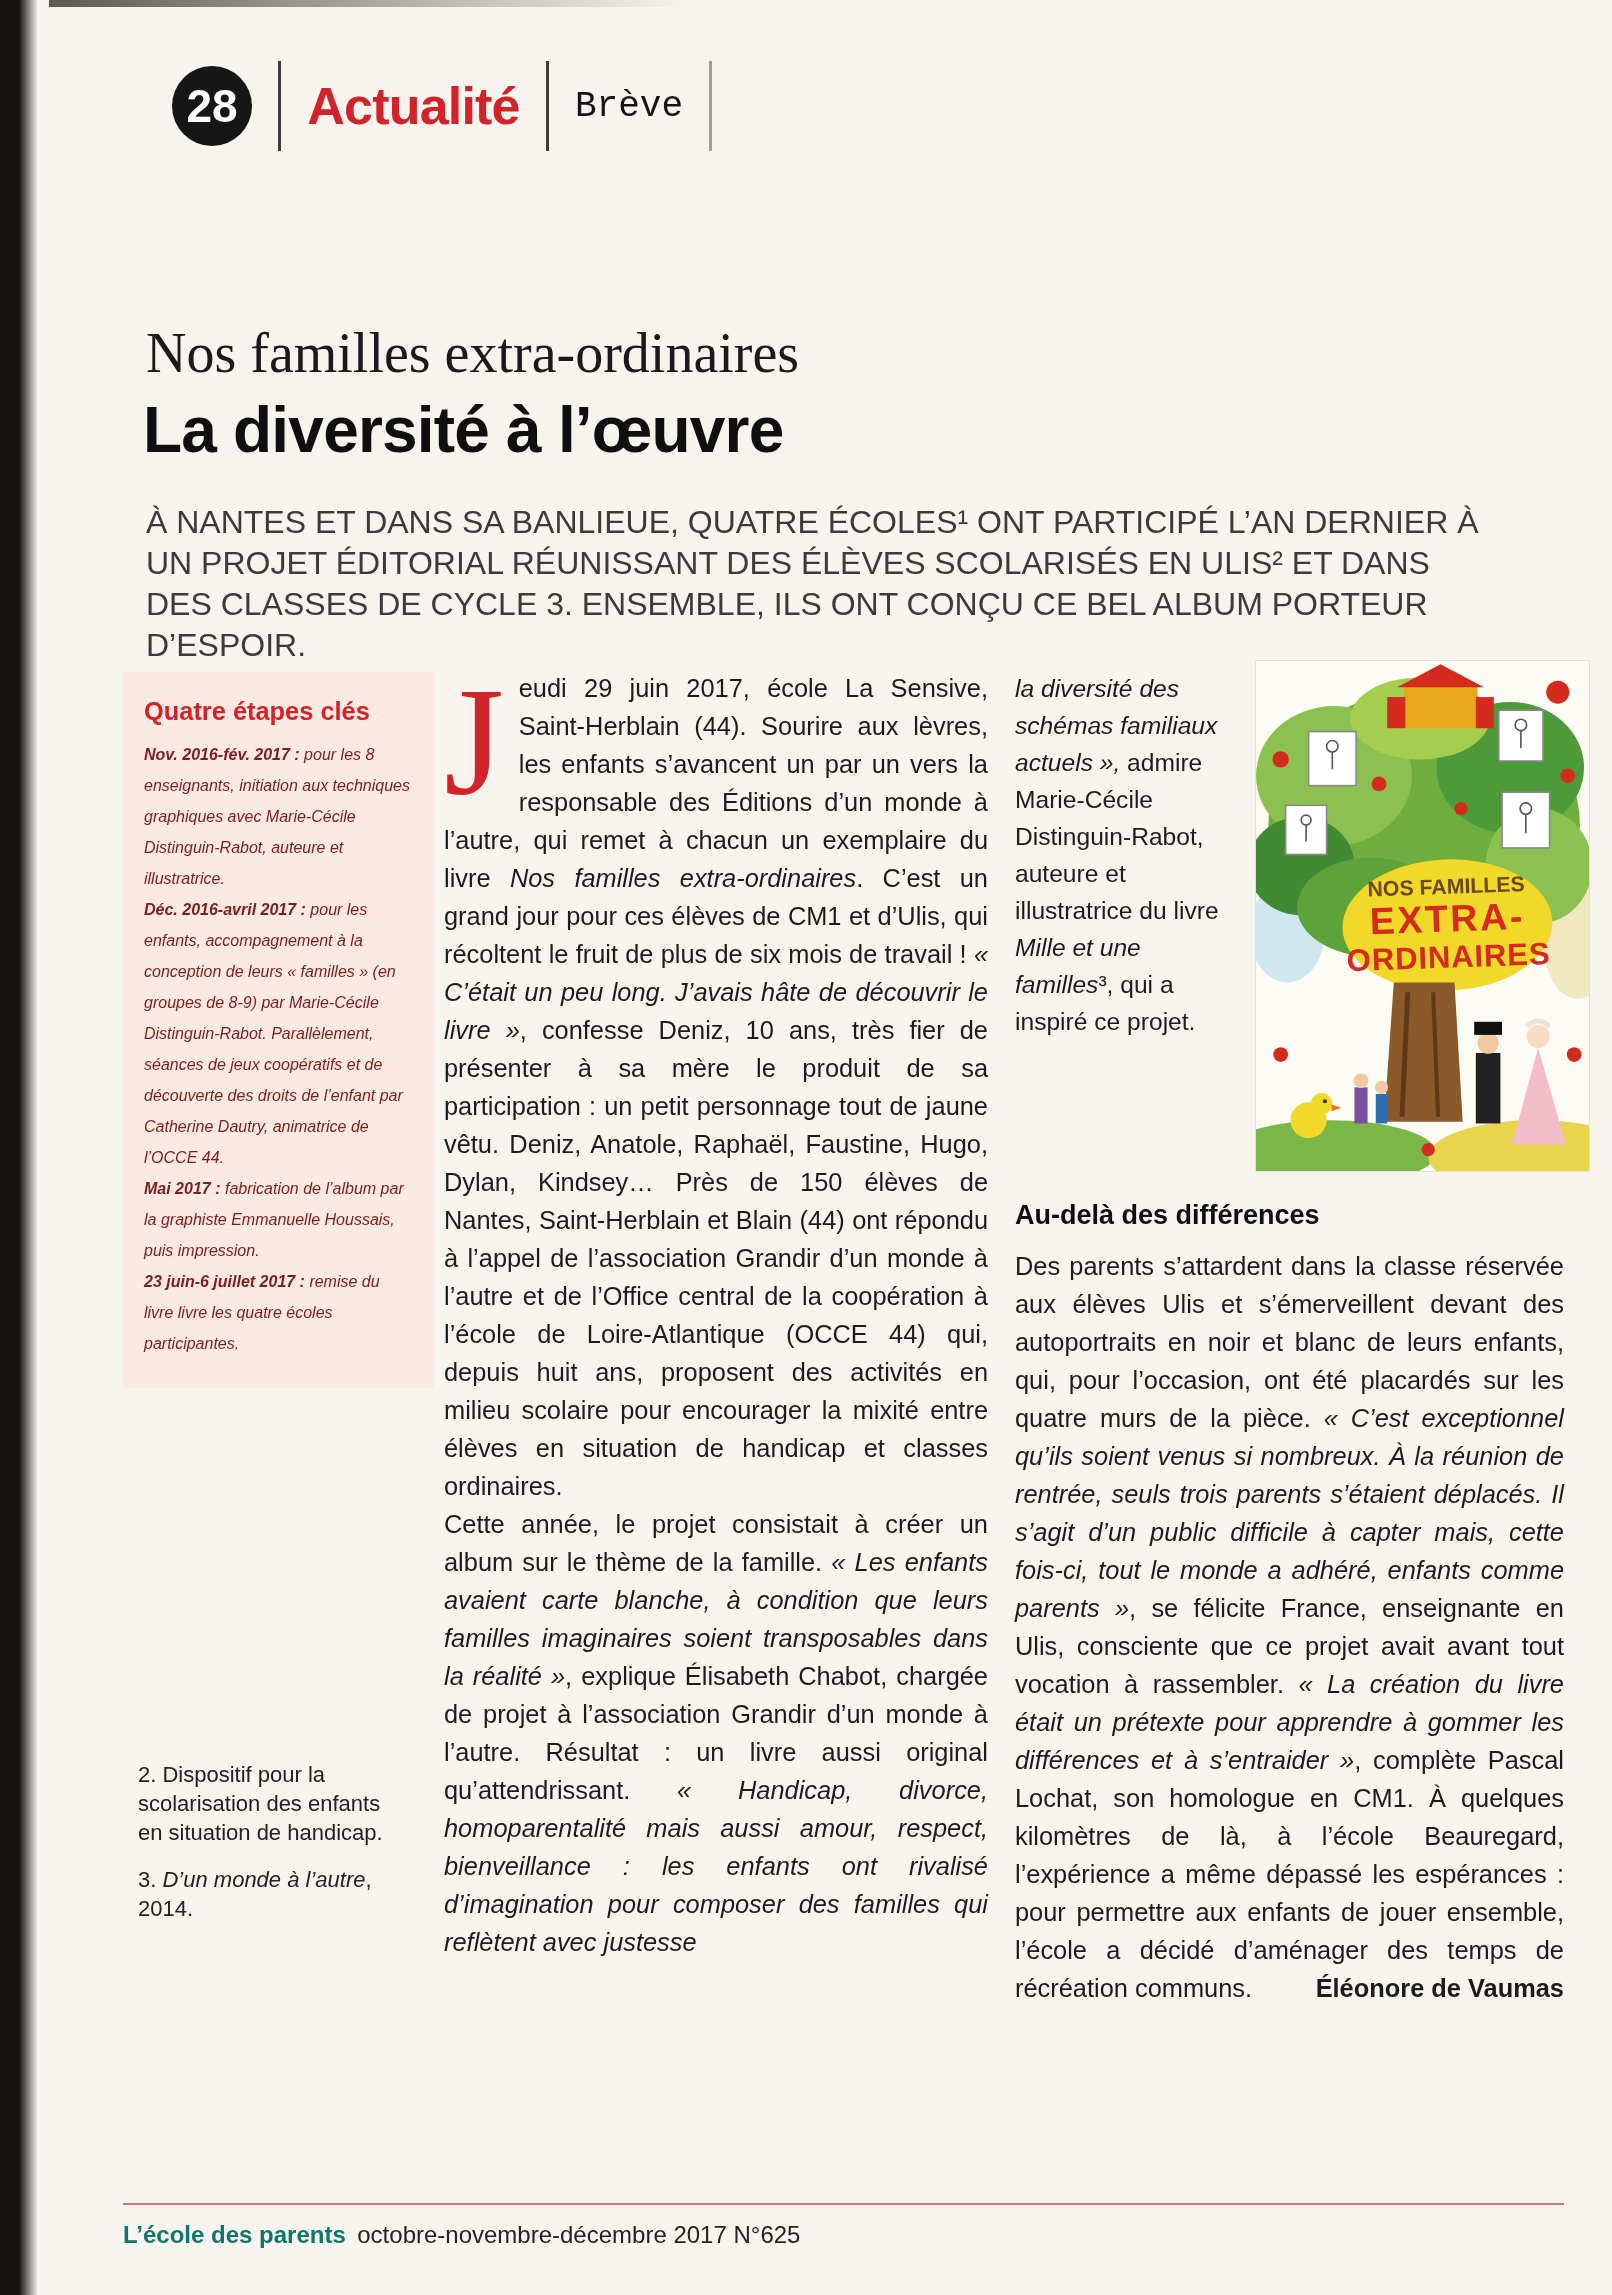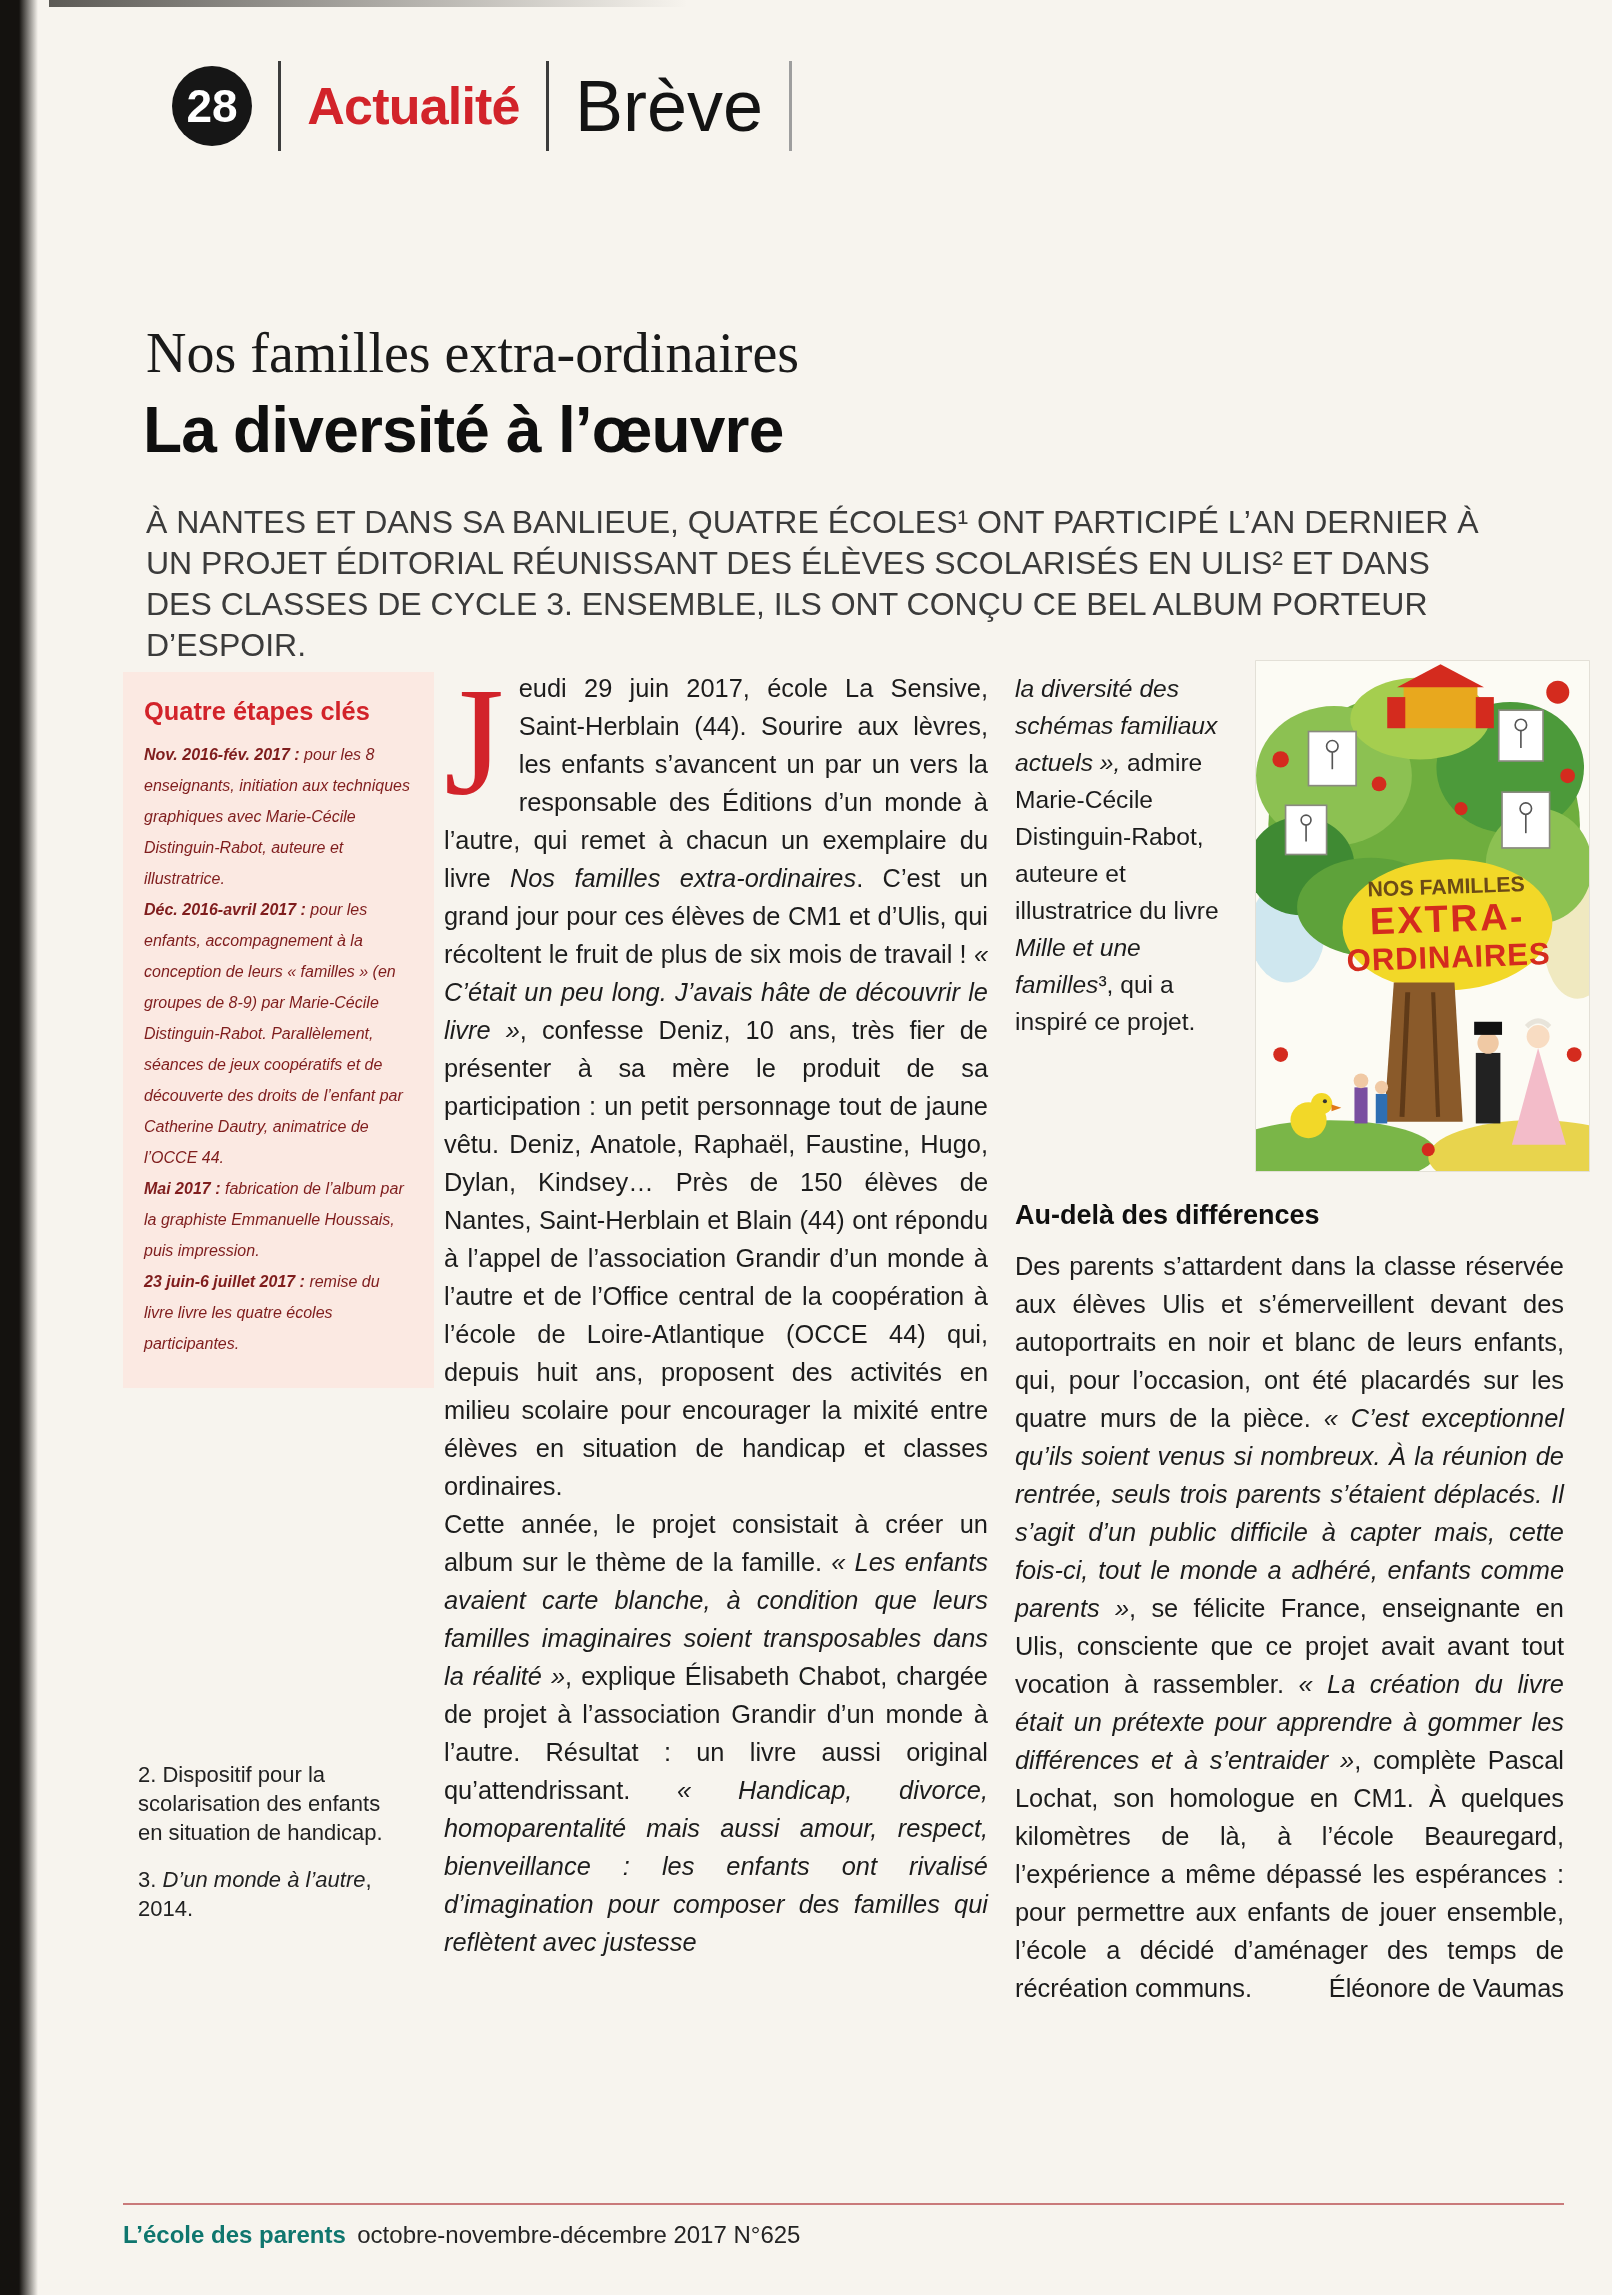--- a/index.html
+++ b/index.html
@@ -19,21 +19,21 @@
   }
   
   .header { position:absolute; left:172px; top:61px; display:flex; align-items:center; gap:26px; }
   .page-num {
     width:80px; height:80px; border-radius:50%; background:#161616; color:#fff;
     font-size:46px; font-weight:bold; display:flex; align-items:center; justify-content:center;
   }
   .vsep { width:3.3px; height:90px; background:#3c3c3c; }
   .vsep.light { width:2.5px; background:#9e9e9e; }
   .section-label { color:#d2232a; font-weight:bold; font-size:52px; letter-spacing:-0.8px; }
-  .subsection-label { font-family:Liberation Sans, sans-serif; font-size:72px; color:#141414; }
+  .subsection-label { font-family:Liberation Mono, monospace; font-size:36px; color:#141414; }
   
   .kicker { position:absolute; left:146px; top:321px; font-family:"Liberation Serif", serif; font-size:56px; color:#1a1a1a; }
   .title  { position:absolute; left:143px; top:393px; font-size:64px; font-weight:bold; letter-spacing:-0.8px; color:#0f0f0f; }
   .lede   { position:absolute; left:146px; top:502px; width:1351px; font-size:32px; line-height:41px; color:#3b3b3b; }
   
   .sidebar-box {
     position:absolute; left:123px; top:672px; width:311px;
     background:#fbe9e2; padding:24.6px 21px 29.5px;
   }
   .sidebar-title { color:#d2232a; font-size:25.4px; font-weight:bold; margin-bottom:13px; }
@@ -62,21 +62,21 @@
   .book-cover {
     position:absolute; left:1256px; top:661px; width:333px; height:510px;
     background:#fff; box-shadow:0 0 0 0.8px #dedbd2;
   }
   .section-head { position:absolute; left:1015px; top:1200px; font-size:27px; font-weight:bold; color:#0f0f0f; }
   .col-right-body {
     position:absolute; left:1015px; top:1247px; width:549px;
     font-size:25.4px; line-height:38px; text-align:justify; color:#1c1c1c;
     hyphens:auto; -webkit-hyphens:auto;
   }
-  .byline { text-align:right; font-weight:normal; margin-top:-38px; }
+  .byline { text-align:right; font-weight:bold; margin-top:-38px; }
   
   .footer-rule { position:absolute; left:123px; top:2203px; width:1441px; height:1.6px; background:#c97a7a; }
   .footer { position:absolute; left:123px; top:2221px; font-size:24px; color:#242424; }
   .footer .mag { color:#0f766e; font-weight:bold; }
   .footer .issue { margin-left:11.5px; }
   svg text { font-family:"Liberation Sans", sans-serif; }
 </style>
 </head>
 <body>
 

